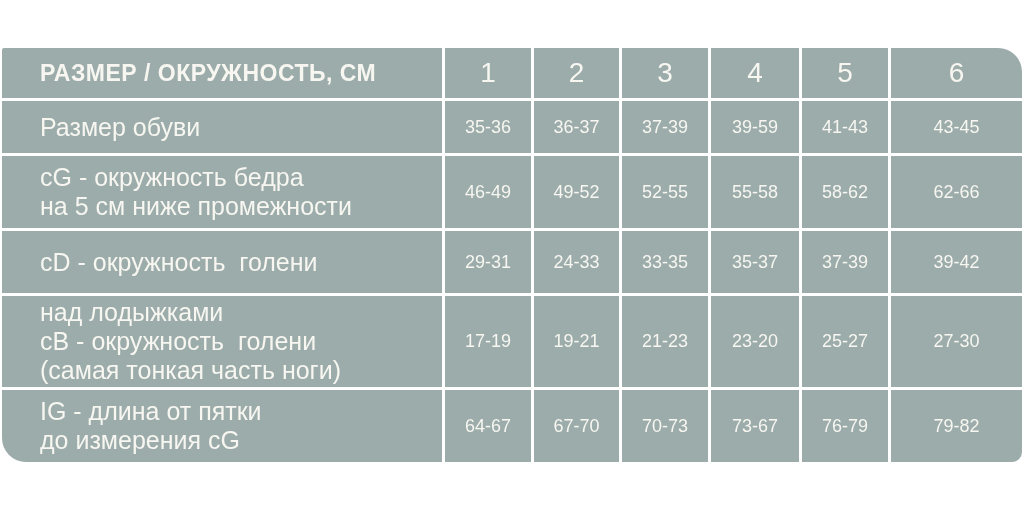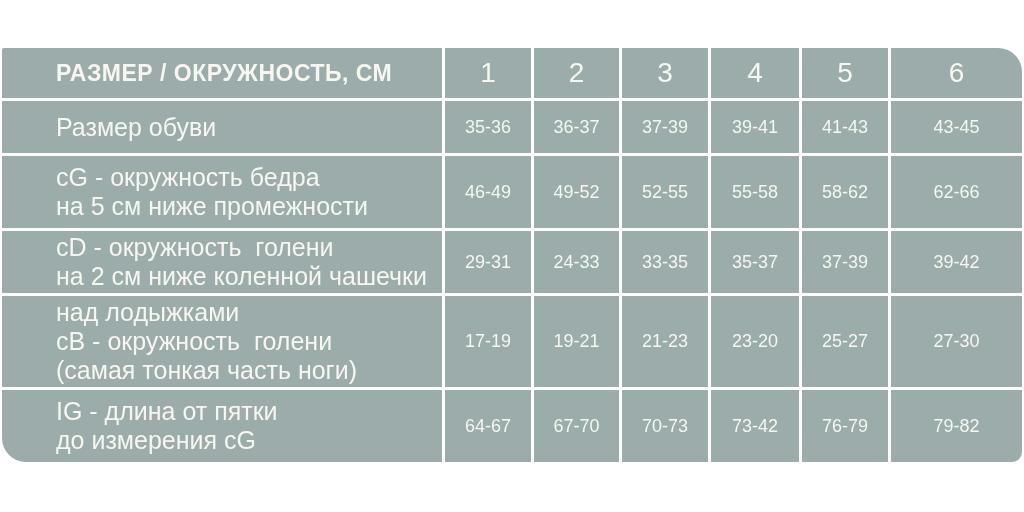--- a/index.html
+++ b/index.html
@@ -24,21 +24,21 @@
   }
   .cell{
     background:var(--cell-bg);
     color:var(--text);
     display:flex;
     flex-direction:column;
     justify-content:center;
   }
   .cell.label{
     align-items:flex-start;
-    padding-left:54px;
+    padding-left:38px;
     padding-right:8px;
     font-size:25px;
     line-height:29px;
   }
   .cell.label .label-line{white-space:pre;}
   .cell.num{
     align-items:center;
     font-size:18px;
   }
   .cell.header-label{
@@ -62,38 +62,37 @@
   <div class="cell num header-num">4</div>
   <div class="cell num header-num">5</div>
   <div class="cell num header-num">6</div>
 
   <div class="cell label">
     <div class="label-line">Размер обуви</div>
   </div>
   <div class="cell num">35-36</div>
   <div class="cell num">36-37</div>
   <div class="cell num">37-39</div>
-  <div class="cell num">39-41</div>
+  <div class="cell num">39-59</div>
   <div class="cell num">41-43</div>
   <div class="cell num">43-45</div>
 
   <div class="cell label">
     <div class="label-line">cG - окружность бедра</div>
     <div class="label-line">на 5 см ниже промежности</div>
   </div>
   <div class="cell num">46-49</div>
   <div class="cell num">49-52</div>
   <div class="cell num">52-55</div>
   <div class="cell num">55-58</div>
   <div class="cell num">58-62</div>
   <div class="cell num">62-66</div>
 
   <div class="cell label">
     <div class="label-line">cD - окружность  голени</div>
-    <div class="label-line">на 2 см ниже коленной чашечки</div>
   </div>
   <div class="cell num">29-31</div>
   <div class="cell num">24-33</div>
   <div class="cell num">33-35</div>
   <div class="cell num">35-37</div>
   <div class="cell num">37-39</div>
   <div class="cell num">39-42</div>
 
   <div class="cell label">
     <div class="label-line">над лодыжками</div>
@@ -107,17 +106,17 @@
   <div class="cell num">25-27</div>
   <div class="cell num">27-30</div>
 
   <div class="cell label">
     <div class="label-line">IG - длина от пятки</div>
     <div class="label-line">до измерения cG</div>
   </div>
   <div class="cell num">64-67</div>
   <div class="cell num">67-70</div>
   <div class="cell num">70-73</div>
-  <div class="cell num">73-42</div>
+  <div class="cell num">73-67</div>
   <div class="cell num">76-79</div>
   <div class="cell num">79-82</div>
 
 </div>
 
 </body></html>

